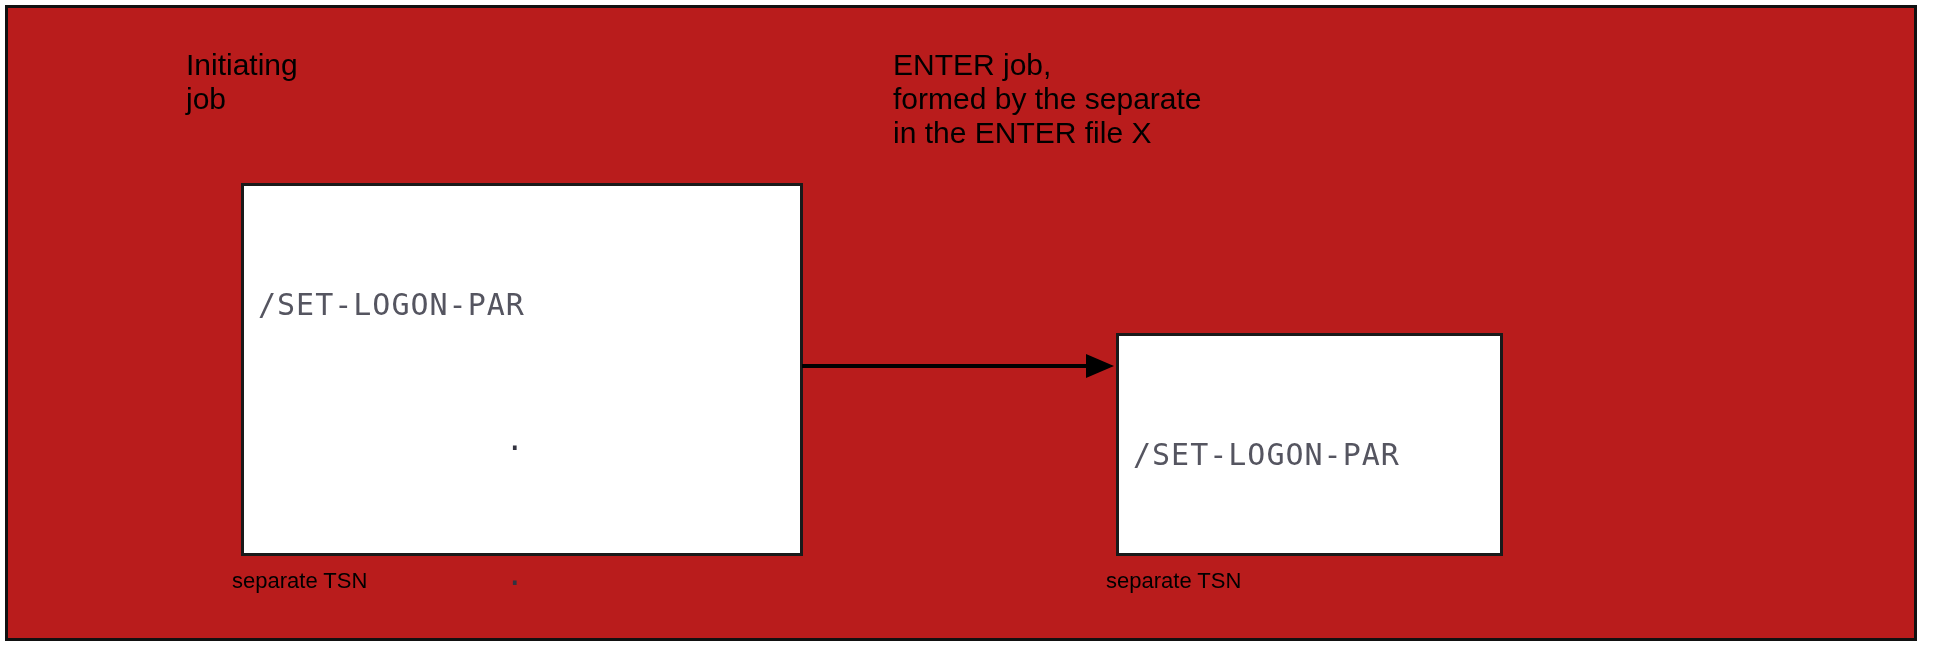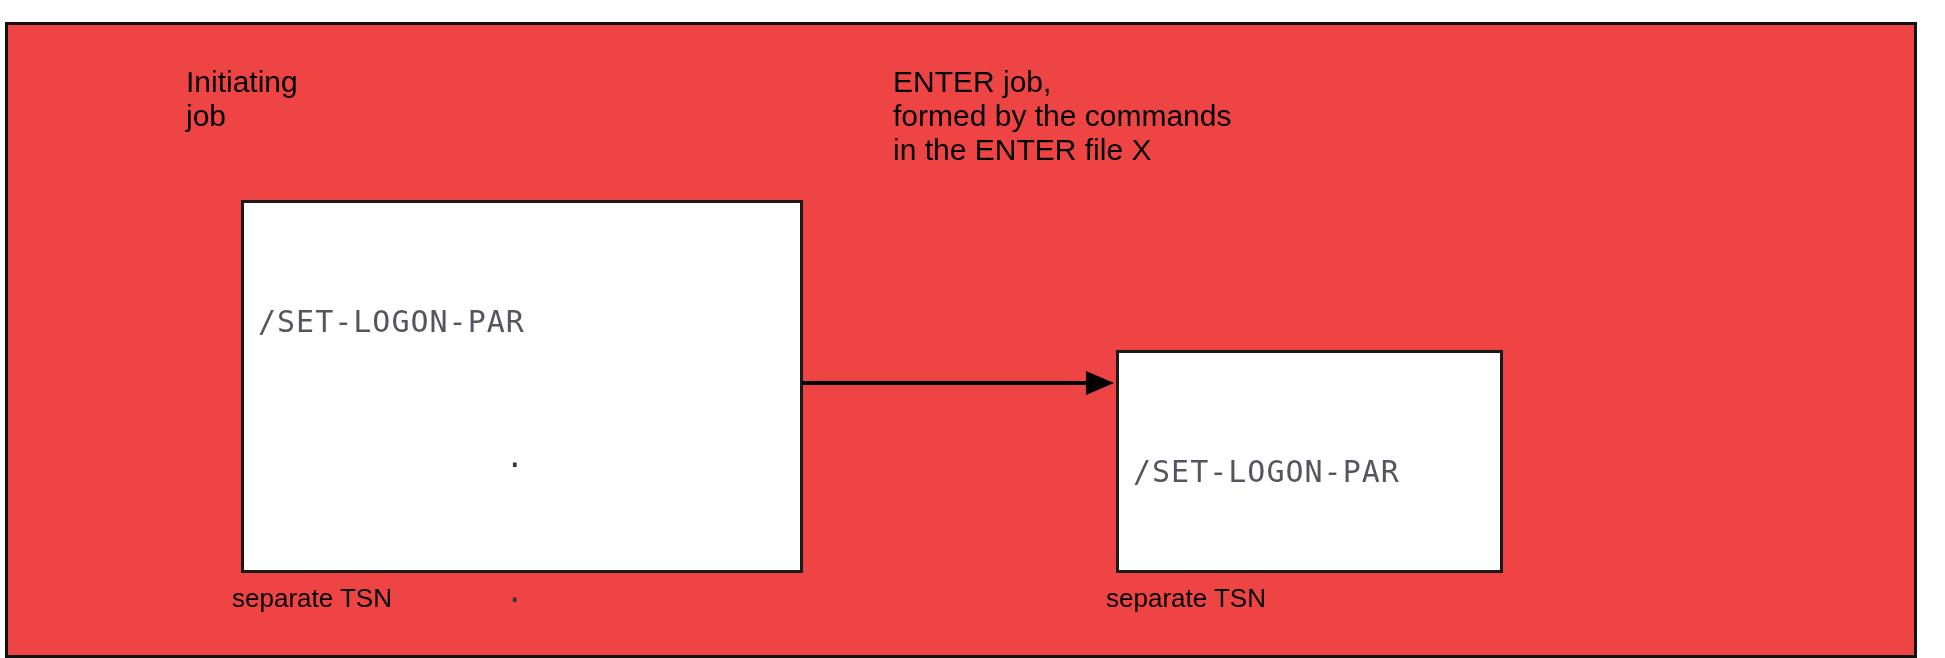--- a/index.html
+++ b/index.html
@@ -20,25 +20,25 @@
     left: 0; top: 0;
     width: 1945px;
     height: 658px;
     background: #ffffff;
   }
 
   
   #outer-frame {
     position: absolute;
     left: 5px;
-    top: 22px;
+    top: 5px;
     width: 1912px;
     height: 636px;
     border: 3px solid #111111;
-    background: #ef4444;
+    background: #b91c1c;
     box-sizing: border-box;
   }
 
   
   .annotation {
     position: absolute;
     font-family: "Liberation Sans", sans-serif;
     font-size: 30px;
     line-height: 34px;
     color: #000000;
@@ -89,21 +89,21 @@
     height: 45px;
   }
   .code-line.dot-line {
     color: #333340;
   }
 
   
   .caption {
     position: absolute;
     font-family: "Liberation Sans", sans-serif;
-    font-size: 26px;
+    font-size: 22px;
     line-height: 34px;
     color: #000000;
     white-space: pre;
   }
   #caption-initiating {
     left: 224px;
     top: 556px;
   }
   #caption-enter {
     left: 1098px;
@@ -123,21 +123,21 @@
 <body>
 
 <div id="figure">
 
   <div id="outer-frame">
 
     <div class="annotation" id="label-initiating-job">Initiating
 job</div>
 
     <div class="annotation" id="label-enter-job">ENTER job,
-formed by the commands
+formed by the separate
 in the ENTER file X</div>
 
     <div class="code-box" id="code-box-initiating">
       <div class="code-lines">
         <div class="code-line">/SET-LOGON-PAR</div>
         <div class="code-line dot-line">   .</div>
         <div class="code-line dot-line">   .</div>
         
         
         

